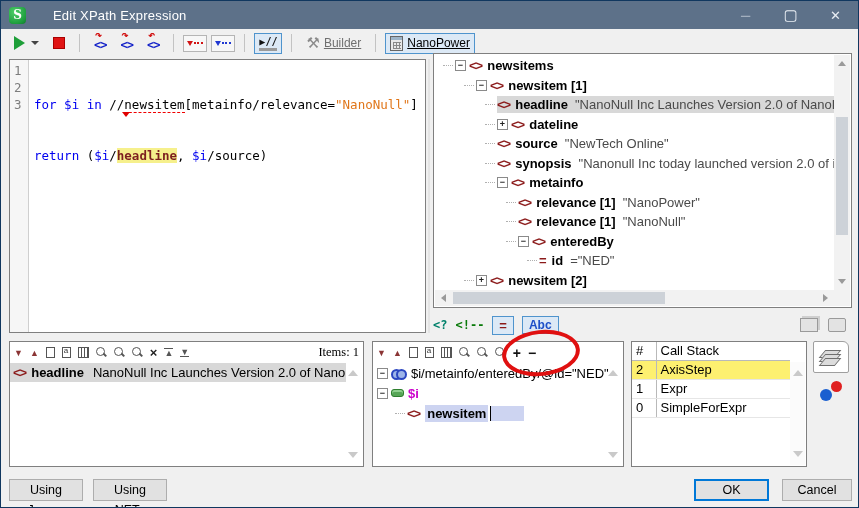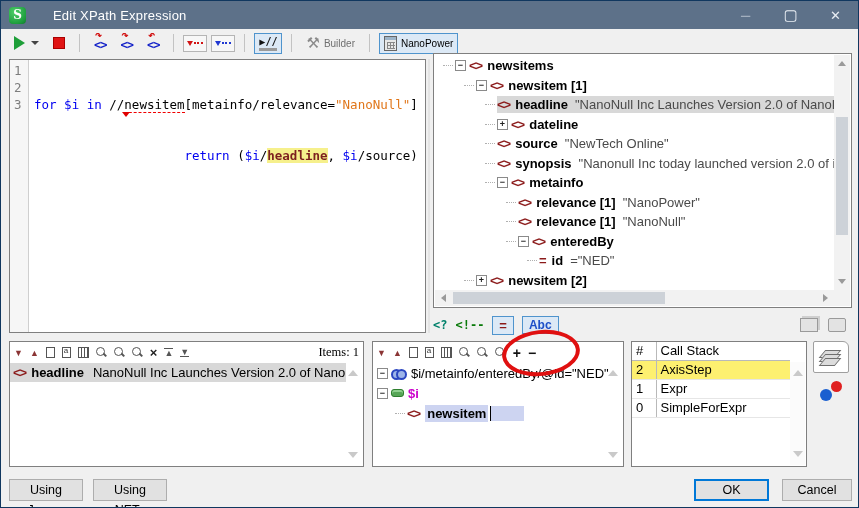--- a/index.html
+++ b/index.html
@@ -21,21 +21,21 @@
   .win-btns { margin-left:auto; display:flex; height:100%; }
   .win-btn { width:45px; height:100%; display:flex; align-items:center; justify-content:center;
     color:#e8edf3; font-size:13px; cursor:default; }
   .win-btn.min { color:#b9c3cf; }
   
   .toolbar { position:absolute; left:0; top:28px; width:100%; height:28px;
     background:#f0f0f0; display:flex; align-items:center; padding-left:8px; gap:4px; }
   .tb-sep { width:1px; height:18px; background:#c3c3c3; margin:0 5px; }
   .tb-btn { display:flex; align-items:center; gap:4px; padding:2px 4px; border:1px solid transparent; }
   .tb-btn.sel { border:1px solid #4f94cd; background:#dce9f6; }
-  .tb-label { font-size:10px; }
+  .tb-label { font-size:12px;text-decoration:underline; }
   .tb-label.dim { color:#6f6f6f; }
   .play-tri { width:0; height:0; border-left:11px solid #1d9e38; border-top:7px solid transparent; border-bottom:7px solid transparent; }
   .drop-arrow { width:0; height:0; border-top:4px solid #444; border-left:4px solid transparent; border-right:4px solid transparent; margin-left:2px; }
   .stop-sq { width:12px; height:12px; background:#e01414; border:1px solid #a00; }
   .step-ic { font-family:"DejaVu Sans Mono",monospace; font-weight:bold; font-size:12px; color:#1422c8; position:relative; padding-top:4px; letter-spacing:-1px;}
   .step-ic::before { content:"↷"; position:absolute; top:-6px; left:1px; color:#d21414; font-size:12px; font-weight:bold; }
   .step-ic.out::before { content:"↶"; }
   .bp-btn { width:24px; height:17px; border:1px solid #b5b5b5; background:#f7f7f7;
     display:flex; align-items:center; justify-content:center; gap:1px; }
   .bp-tri { width:0; height:0; border-top:5px solid #d21414; border-left:3px solid transparent; border-right:3px solid transparent; }
@@ -49,21 +49,21 @@
   .calc-ic::after { content:""; position:absolute; left:2px; top:5px; width:8px; height:7px;
     background:repeating-linear-gradient(0deg,#888 0 1px,transparent 1px 3px),
                repeating-linear-gradient(90deg,#888 0 1px,transparent 1px 3px); }
   
   .code-pane { position:absolute; left:8px; top:58px; width:417px; height:274px;
     background:#fff; border:1px solid #7f7f7f; display:flex; overflow:hidden; }
   .gutter { width:19px; background:#f6f6f6; border-right:1px solid #cfcfcf;
     font-family:"DejaVu Sans Mono",monospace; font-size:12.5px; line-height:17px;
     color:#7d7d7d; text-align:left; padding:2px 0 0 4px; }
   .code-text { font-family:"DejaVu Sans Mono",monospace; font-size:12.5px; line-height:17px;
-    padding:2px 0 0 5px; white-space:pre;text-align:right; }
+    padding:2px 0 0 5px; white-space:pre; }
   .kw { color:#0000f0; }
   .str { color:#e0761a; }
   .nm-under { position:relative; border-bottom:1px dashed #f00000; }
   .nm-under::before { content:""; position:absolute; left:-2px; bottom:-5px;
     border-top:5px solid #e00000; border-left:4px solid transparent; border-right:4px solid transparent; }
   .hl { background:#f6f08c; color:#7c1f1f; font-weight:bold; }
   
   .vsplit { position:absolute; background:#e4e4e4; width:2px; }
   
   .tree-pane { position:absolute; left:432px; top:52px; width:419px; height:255px;

